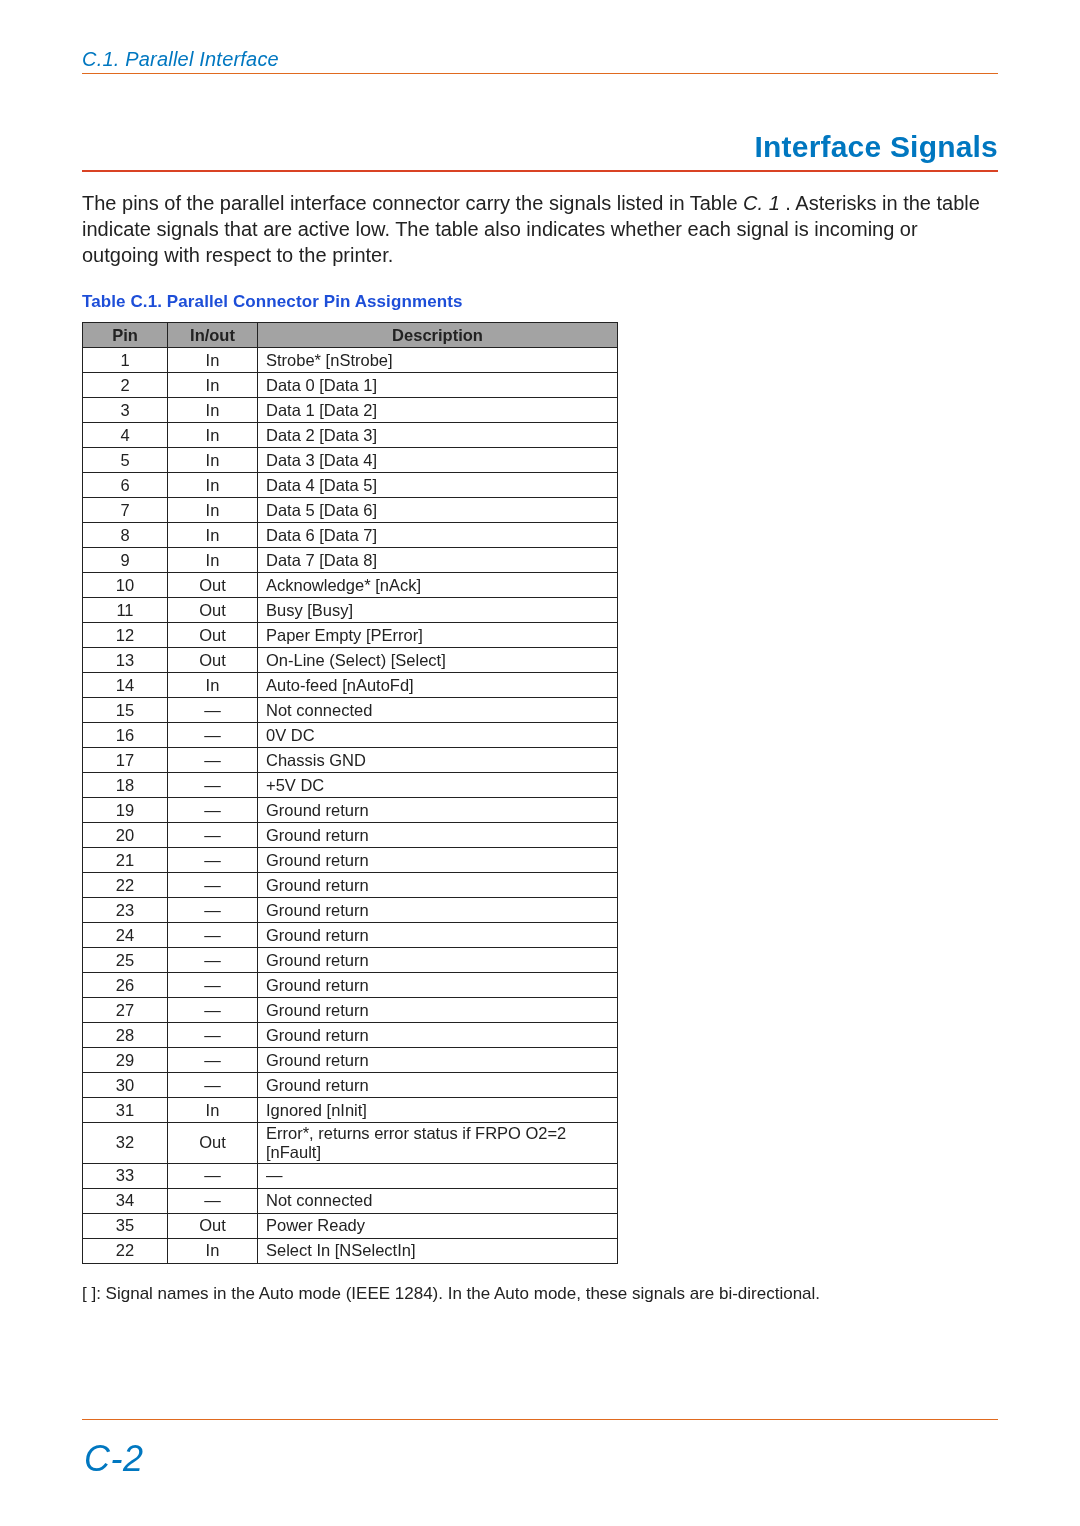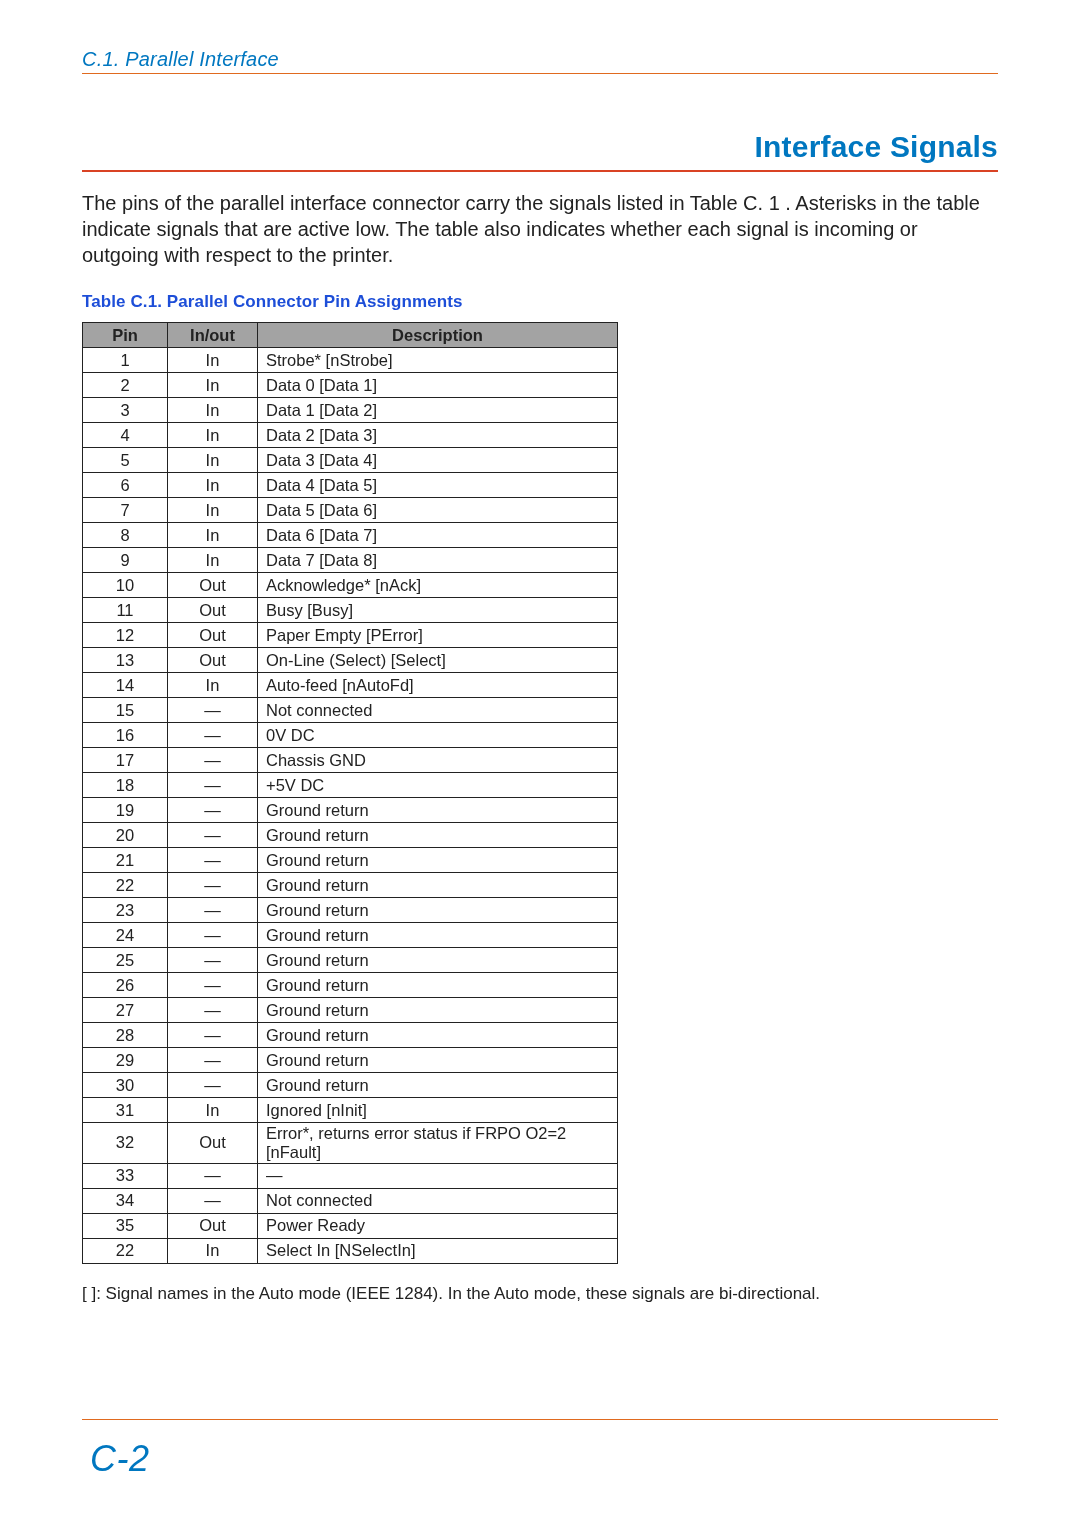--- a/index.html
+++ b/index.html
@@ -35,20 +35,21 @@
     letter-spacing: 0.2px;
     text-align: right;
   }
   .intro {
     margin-top: 18px;
     font-size: 20px;
     line-height: 1.30;
     color: #222;
   }
   .intro .ref-italic {
+    font-style: italic;
     margin-top: 30px;
   }
   .table-caption {
     margin-top: 24px;
     font-weight: 700;
     color: #1d4ed8;
     font-size: 17px;
     letter-spacing: 0.1px;
   }
   table.pins {
@@ -83,21 +84,21 @@
   }
   .footer-line {
     position: absolute;
     left: 82px;
     right: 82px;
     bottom: 106px;
     border-top: 1.5px solid #e06a1f;
   }
   .page-number {
     position: absolute;
-    left: 90px;
+    left: 84px;
     bottom: 46px;
     font-style: italic;
     color: #0077c0;
     font-size: 36px;
     letter-spacing: 0.5px;
     margin-top: 28px;
   }
 </style>
 </head>
 <body>

